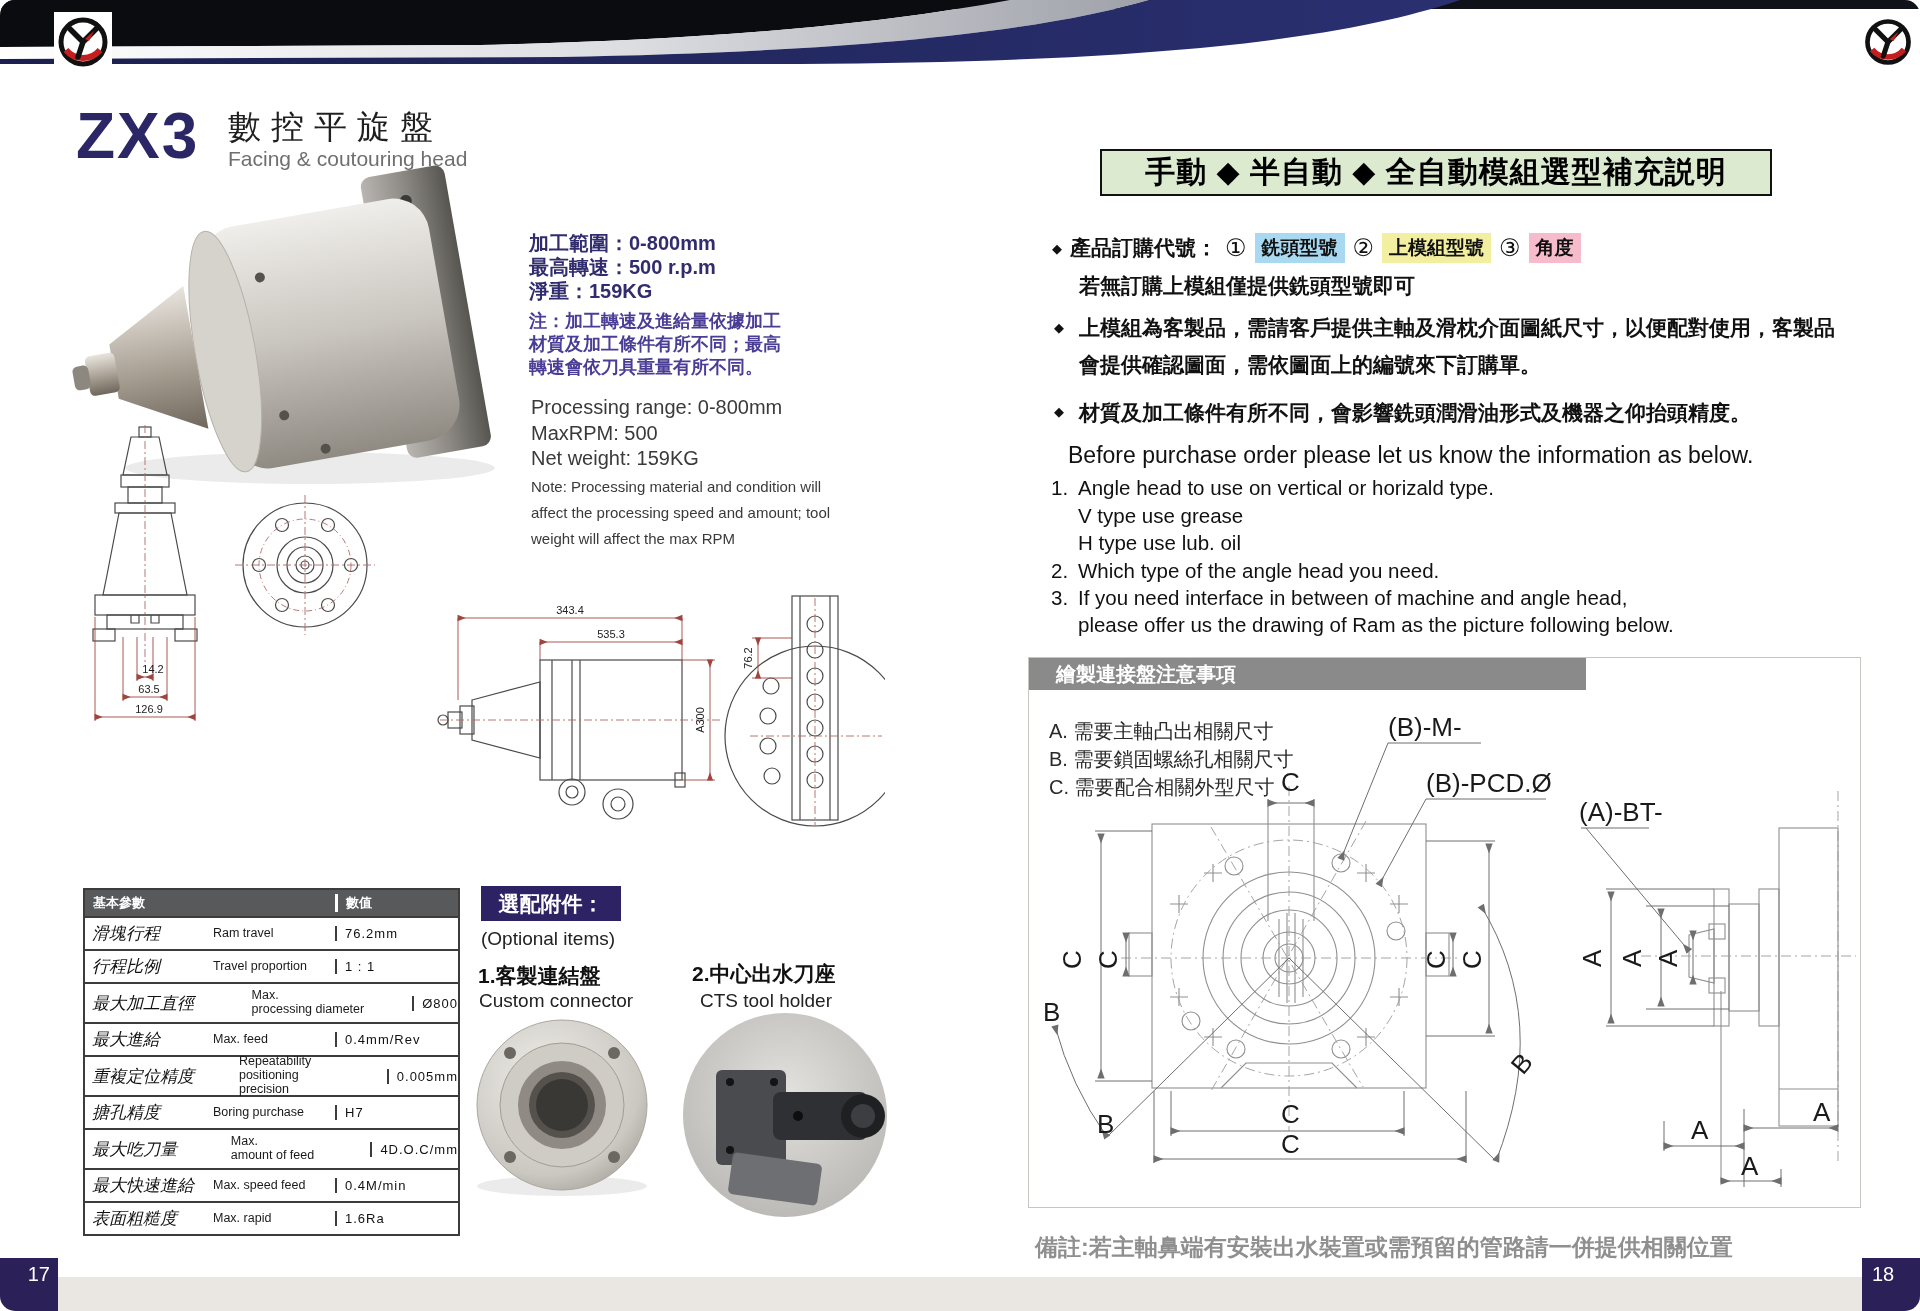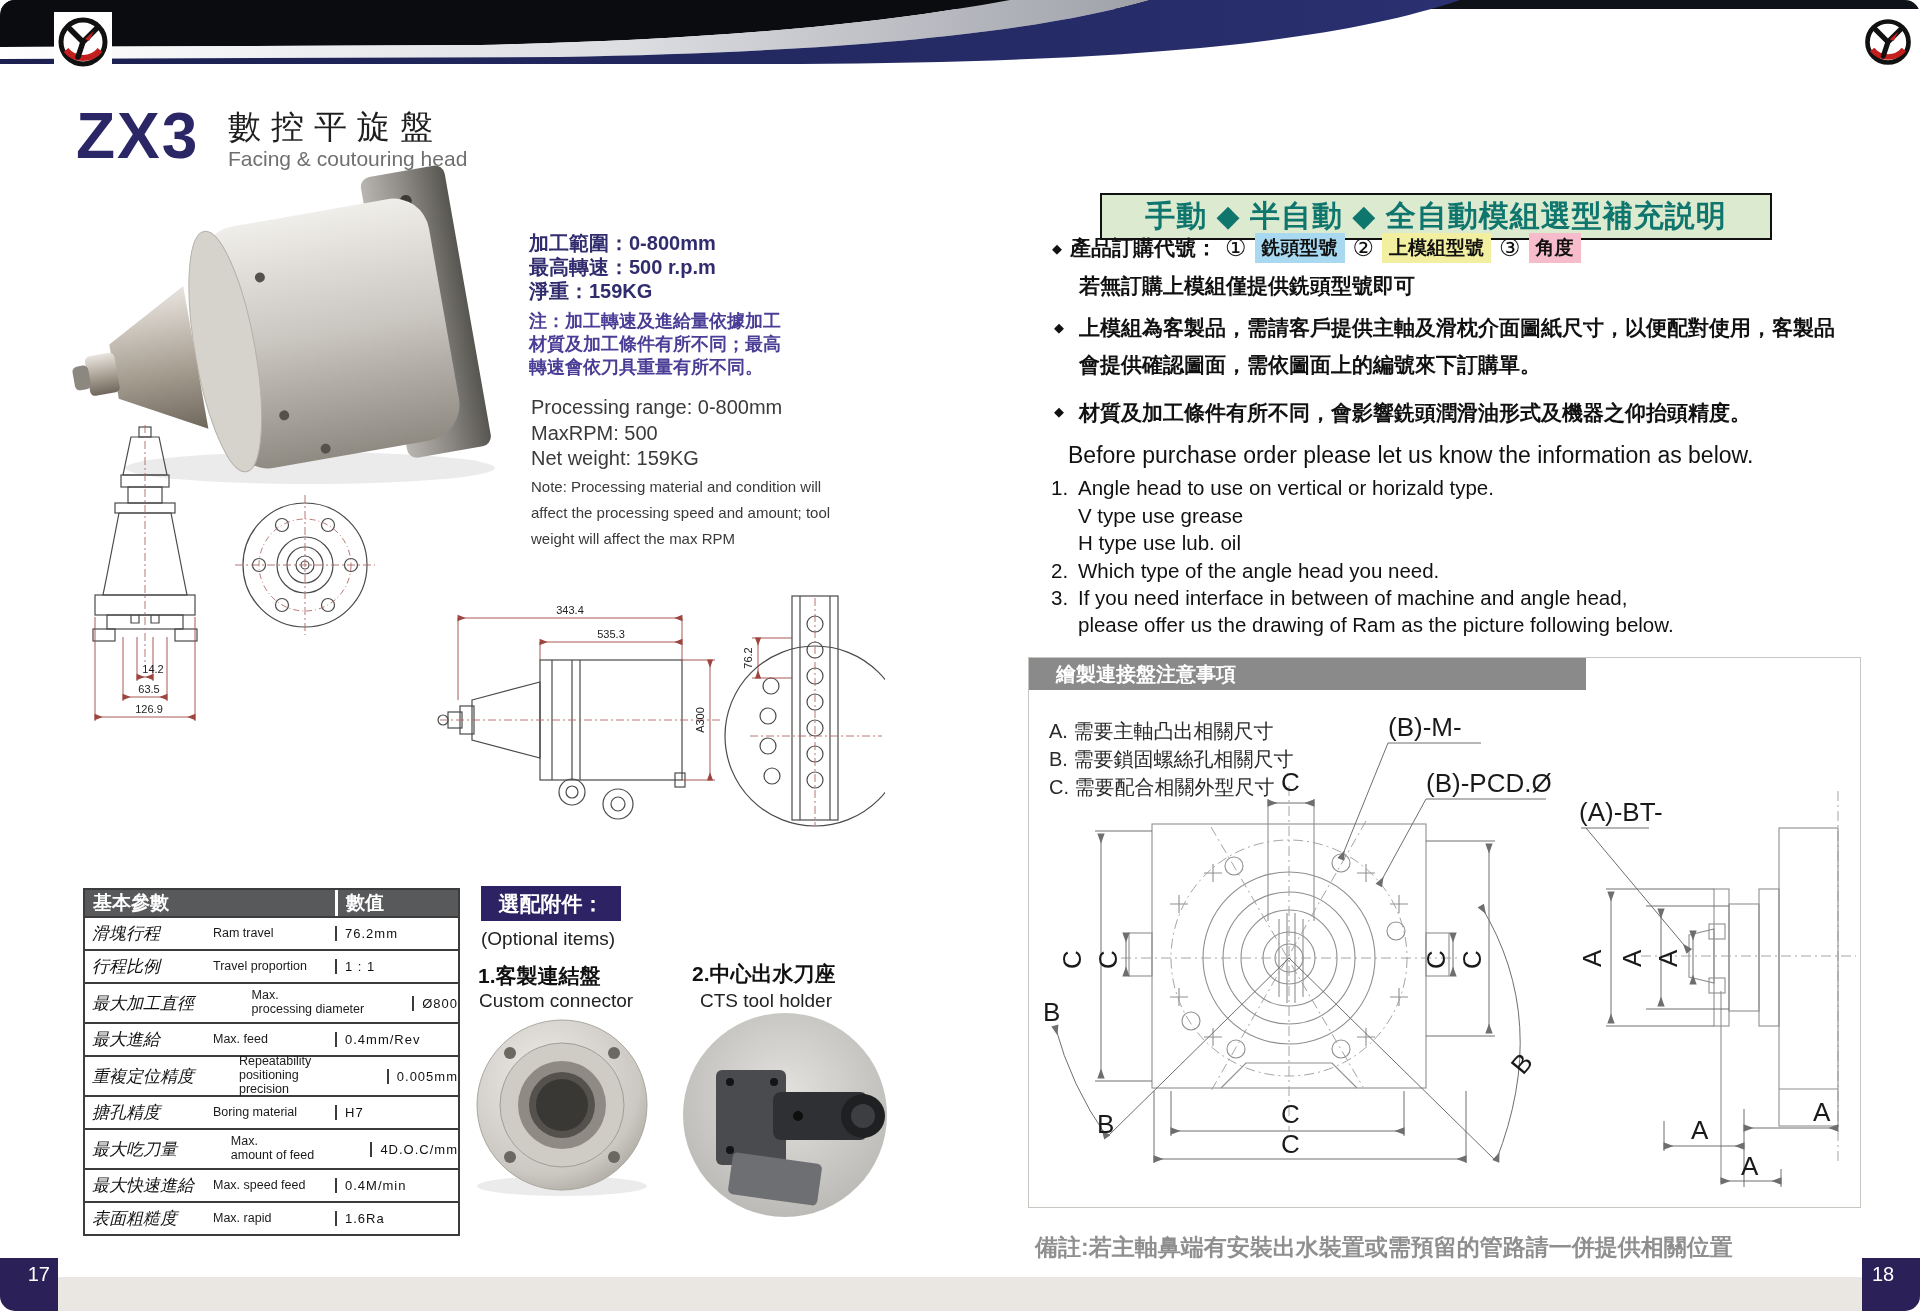--- a/index.html
+++ b/index.html
@@ -9,35 +9,35 @@
   .t{position:absolute;white-space:nowrap;}
   .model{font-size:64px;font-weight:bold;color:#2b2767;letter-spacing:2px;line-height:1;}
   .title-zh{font-size:33px;color:#1f1f1f;letter-spacing:10px;line-height:1;}
   .title-en{font-size:21px;color:#6f6f6f;line-height:1;}
   .zh-spec{font-size:20px;font-weight:bold;color:#312c6e;}
   .zh-note{font-size:18px;font-weight:bold;color:#4a3d96;}
   .en-spec{font-size:20px;color:#3a3a3a;}
   .en-note{font-size:15px;color:#3a3a3a;}
   
   .spec-table{position:absolute;left:83px;top:888px;width:377px;border:2px solid #3c3c3c;background:#fff;box-sizing:border-box;}
-  .spec-head{display:flex;background:#58595b;color:#fff;height:26px;align-items:center;font-weight:bold;font-size:19px;}
+  .spec-head{display:flex;background:#58595b;color:#fff;height:26px;align-items:center;font-weight:bold;font-size:13px;}
   .spec-head .h1{width:250px;padding-left:8px;box-sizing:border-box;}
   .spec-head .h2{flex:1;border-left:3px solid #fff;padding-left:8px;box-sizing:border-box;}
   .spec-row{display:flex;border-top:2px solid #3c3c3c;height:31px;align-items:center;}
   .spec-row.tall{height:38px;gap:44px;}
   .spec-row .c1{width:128px;padding-left:7px;font-size:17px;color:#111;box-sizing:border-box;font-style:italic;}
   .spec-row .c2{width:122px;font-size:12.5px;color:#1a1a1a;white-space:pre-line;line-height:1.1;box-sizing:border-box;}
   .spec-row .c3{flex:1;border-left:2px solid #3c3c3c;padding-left:8px;font-size:13px;letter-spacing:1px;color:#111;box-sizing:border-box;}
   
   .opt-box{position:absolute;left:481px;top:886px;width:140px;height:35px;background:#2d2364;color:#fff;
            display:flex;align-items:center;justify-content:center;font-size:21px;font-weight:bold;}
   
   .green-box{position:absolute;left:1100px;top:149px;width:672px;height:47px;background:#dcead0;
              border:2.5px solid #111;box-sizing:border-box;display:flex;align-items:center;justify-content:center;
-             font-size:30px;font-weight:bold;color:#0f766e;letter-spacing:1px;margin-top:44px;}
+             font-size:30px;font-weight:bold;color:#000000;letter-spacing:1px;}
   .dia{font-size:13px;color:#111;}
   .b-zh{font-size:21px;font-weight:bold;color:#111;}
   .circ{font-size:24px;font-weight:normal;color:#111;}
   .tag{font-size:19px;font-weight:bold;color:#111;padding:2px 7px;}
   .enh{font-size:23px;color:#111;}
   .enl{font-size:20.5px;color:#111;}
   .num{display:inline-block;width:27px;}
   .notice-box{position:absolute;left:1028px;top:657px;width:833px;height:551px;border:1px solid #c9c5c0;box-sizing:border-box;background:#fff;}
   .notice-bar{position:absolute;left:0;top:0;width:557px;height:32px;background:#8a8a8a;color:#fff;
               font-size:20px;font-weight:bold;display:flex;align-items:center;padding-left:27px;box-sizing:border-box;}
@@ -290,21 +290,21 @@
       <div class="c3">0.4mm/Rev</div>
     </div>
     <div class="spec-row tall">
       <div class="c1">重複定位精度</div>
       <div class="c2">Repeatability
 positioning precision</div>
       <div class="c3">0.005mm</div>
     </div>
     <div class="spec-row">
       <div class="c1">搪孔精度</div>
-      <div class="c2">Boring material</div>
+      <div class="c2">Boring purchase</div>
       <div class="c3">H7</div>
     </div>
     <div class="spec-row tall">
       <div class="c1">最大吃刀量</div>
       <div class="c2">Max.
 amount of feed</div>
       <div class="c3">4D.O.C/mm</div>
     </div>
     <div class="spec-row">
       <div class="c1">最大快速進給</div>

